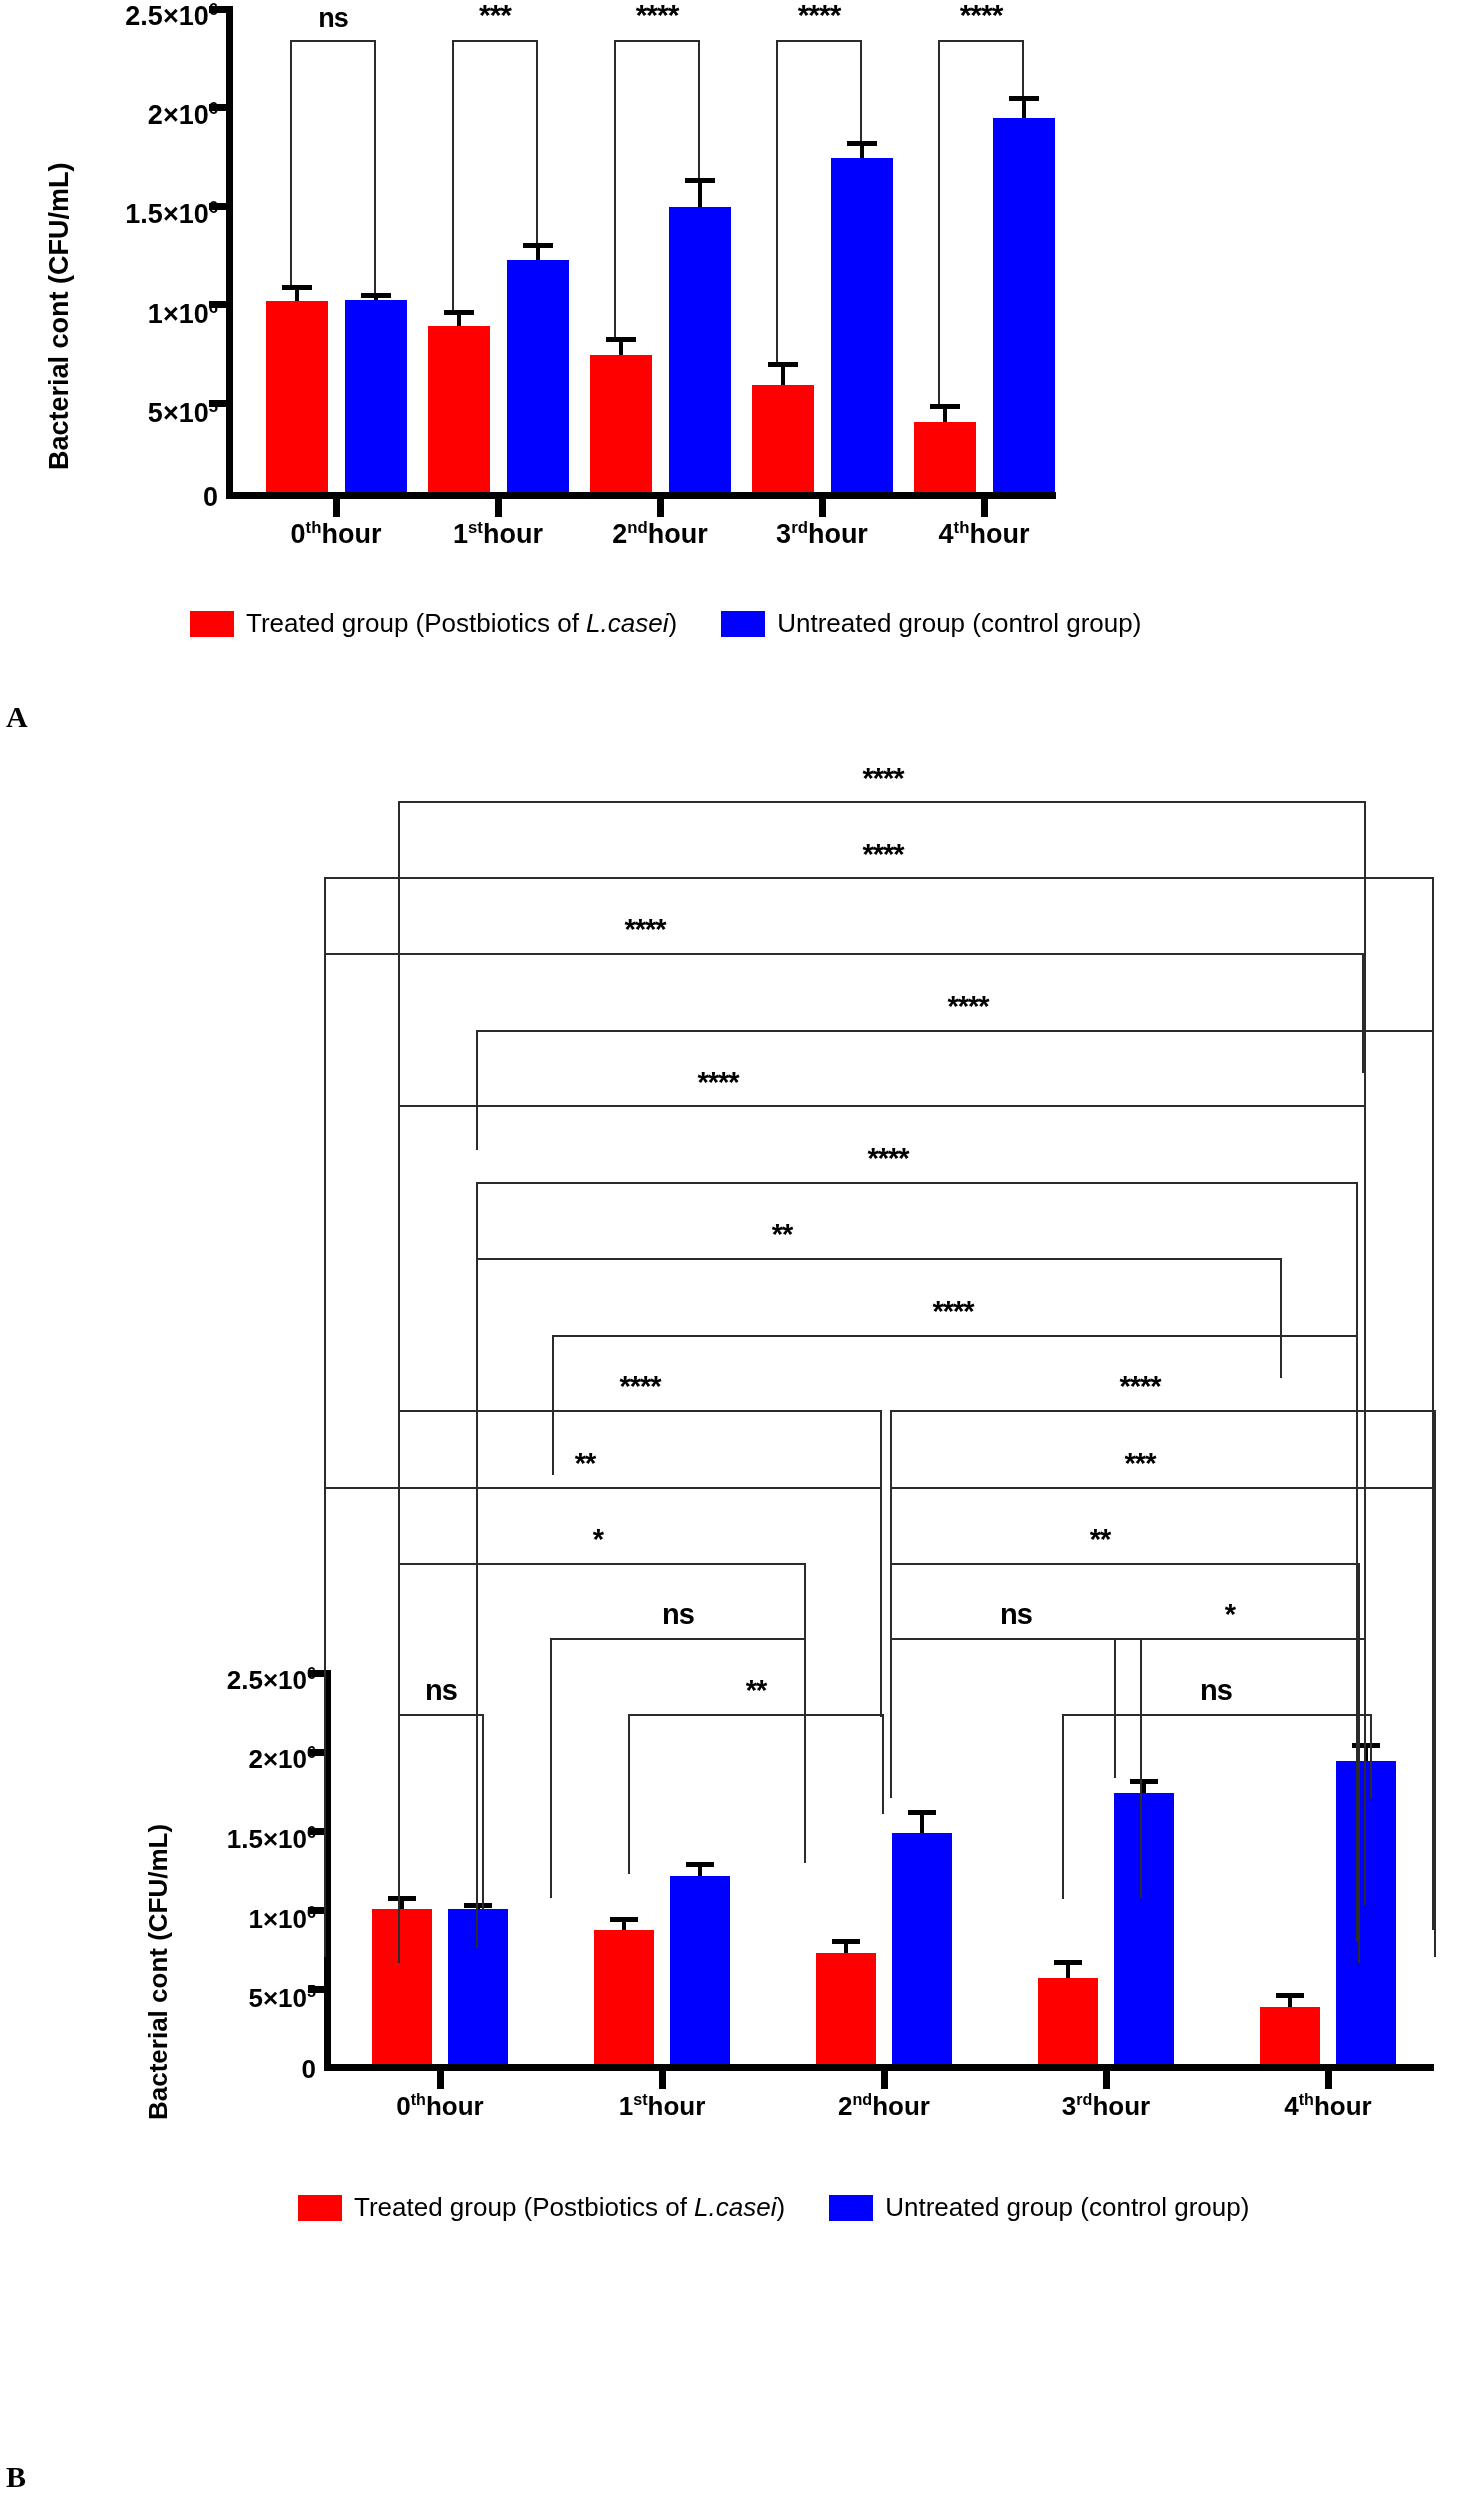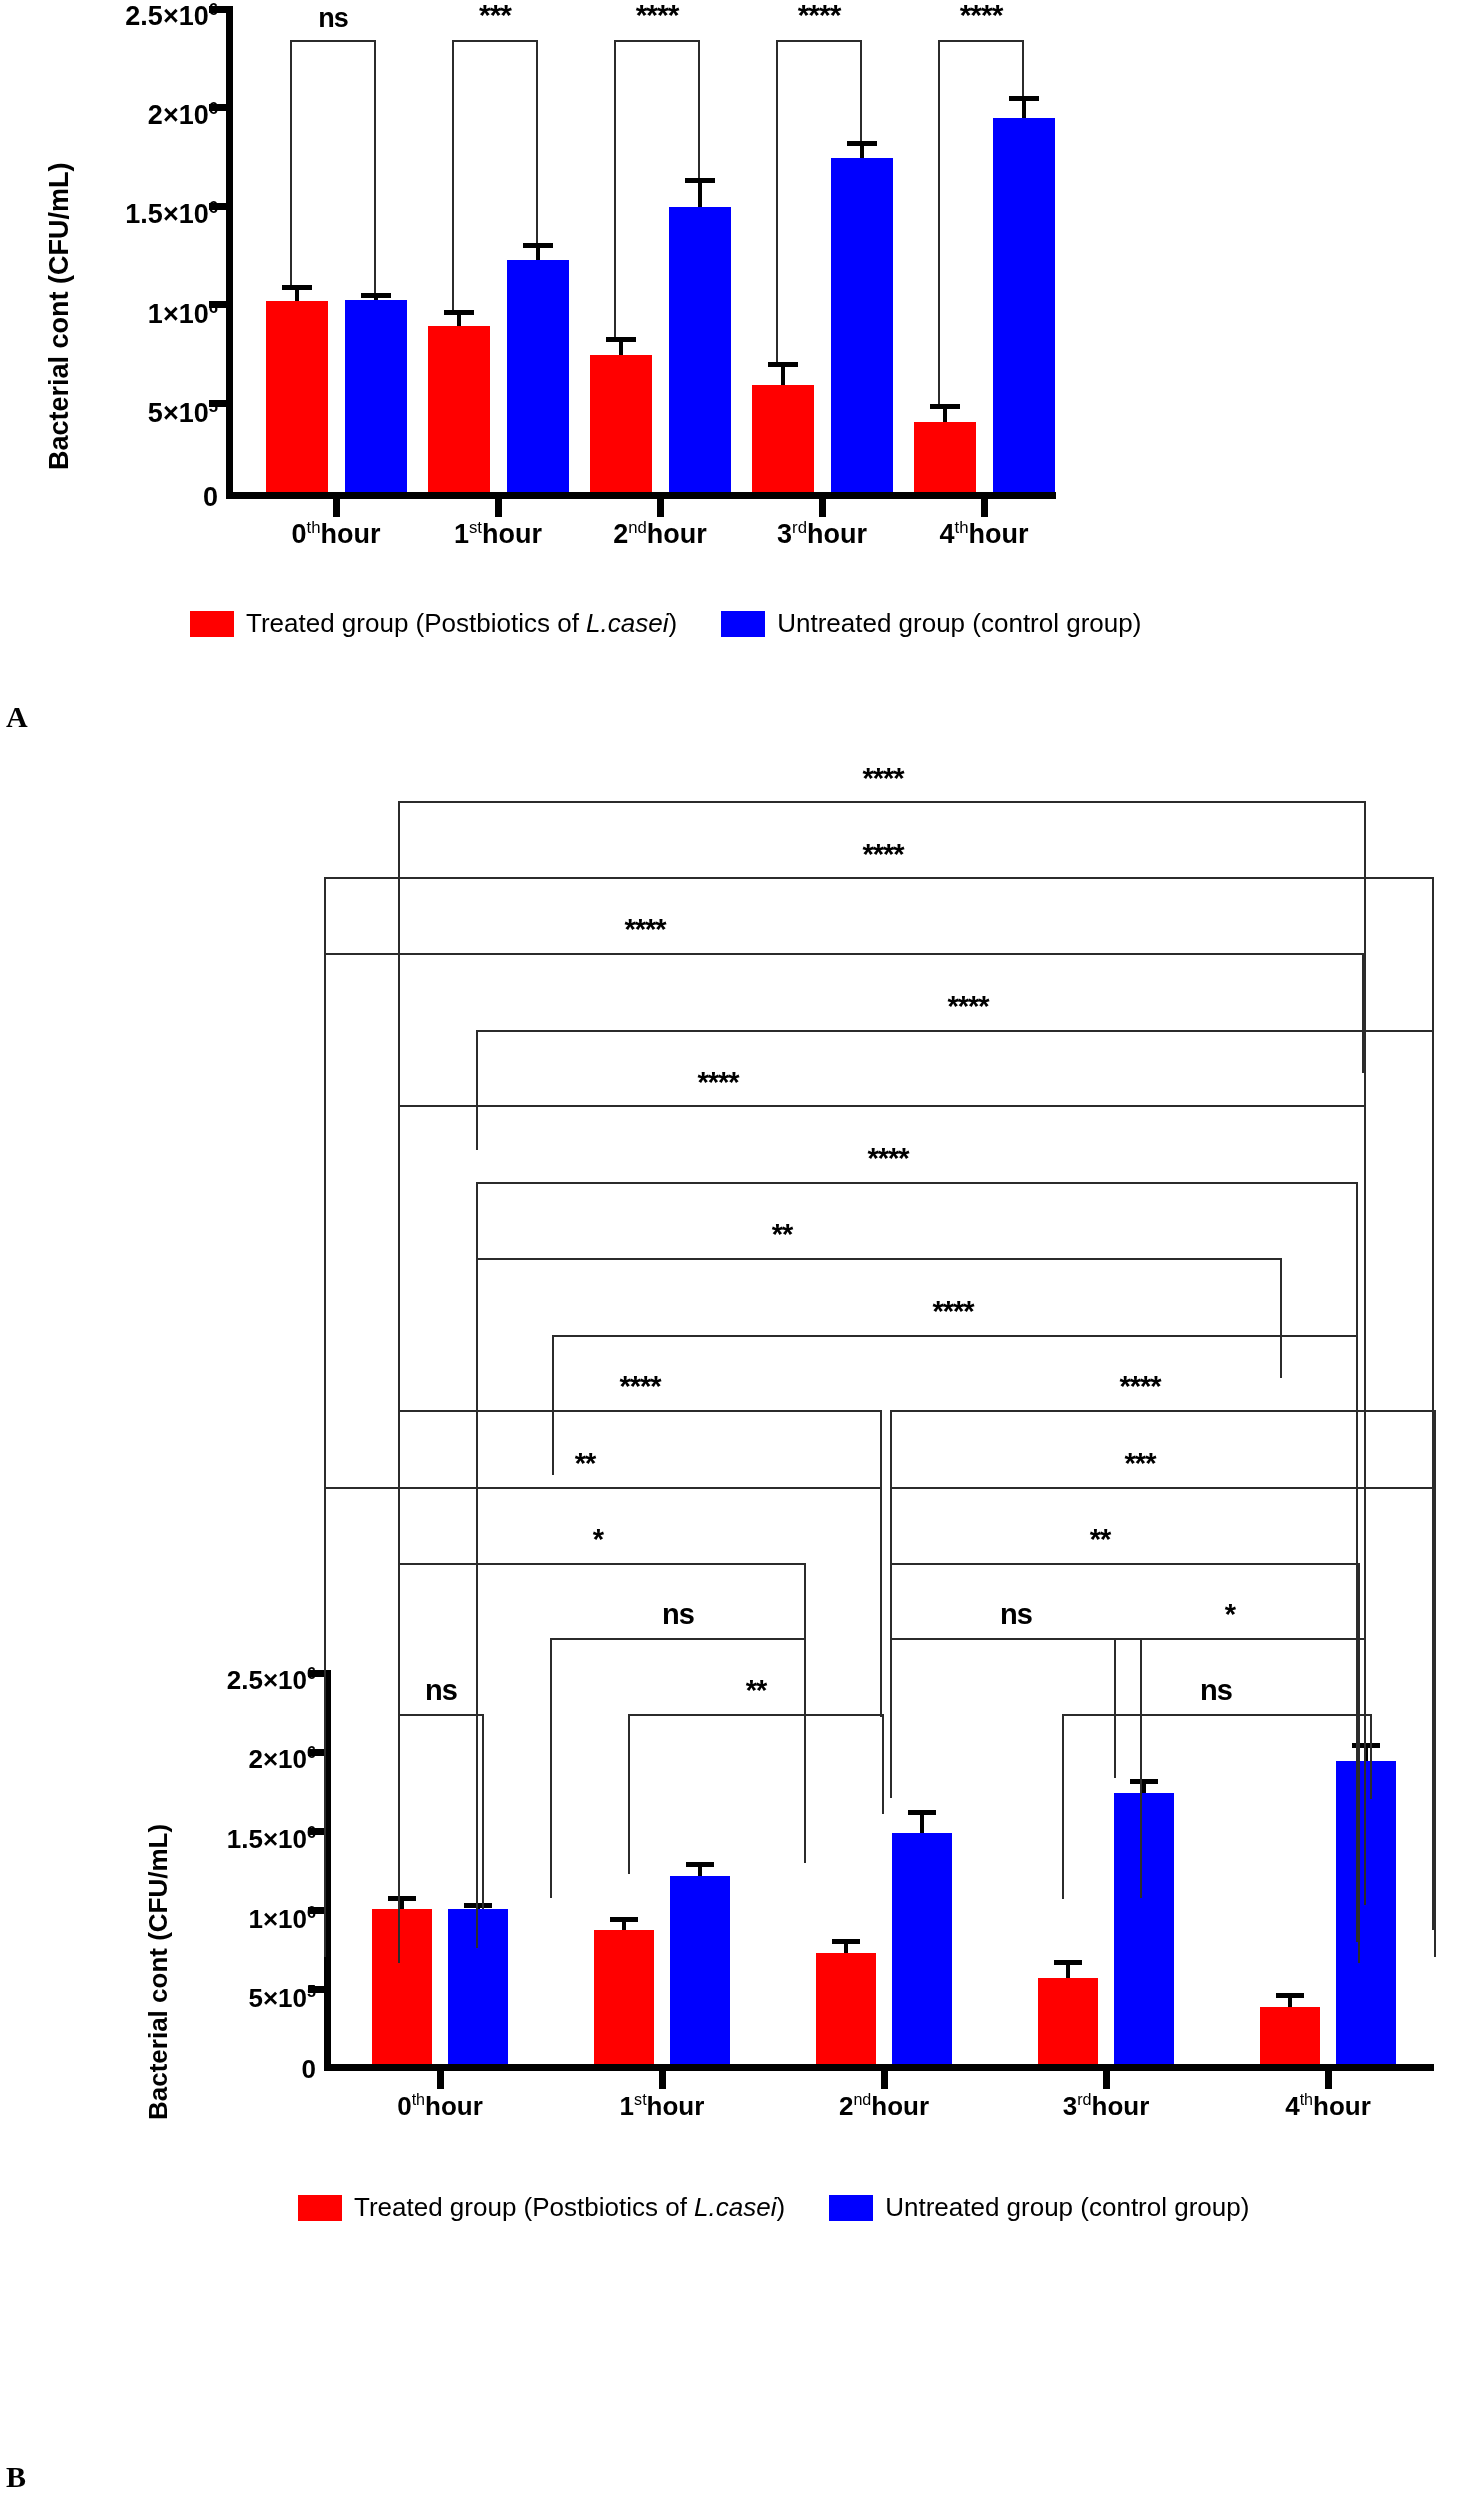--- a/index.html
+++ b/index.html
@@ -9,21 +9,21 @@
 
   
   .panel{position:absolute;}
   .yaxis-line{position:absolute;background:#000;}
   .xaxis-line{position:absolute;background:#000;}
   .ytick{position:absolute;background:#000;height:7px;width:18px;}
   .ytick-label{position:absolute;text-align:right;font-weight:bold;white-space:nowrap;}
   .ytick-label sup{font-size:0.62em;vertical-align:super;font-weight:bold;}
   .xtick{position:absolute;background:#000;width:7px;height:18px;}
   .xtick-label{position:absolute;text-align:center;font-weight:bold;white-space:nowrap;}
-  .xtick-label sup{font-size:0.62em;vertical-align:super;font-weight:normal;}
+  .xtick-label sup{font-size:0.62em;vertical-align:super;font-weight:bold;}
   .ylabel{position:absolute;font-weight:bold;white-space:nowrap;transform-origin:0 0;transform:rotate(-90deg);}
 
   .bar{position:absolute;}
   .bar.red{background:#FF0000;}
   .bar.blue{background:#0000FF;}
   .errbar{position:absolute;}
   .errbar .stem{position:absolute;left:50%;width:4px;margin-left:-2px;background:#000;top:0;bottom:0;}
   .errbar .cap{position:absolute;left:0;right:0;height:5px;background:#000;top:0;}
 
   

